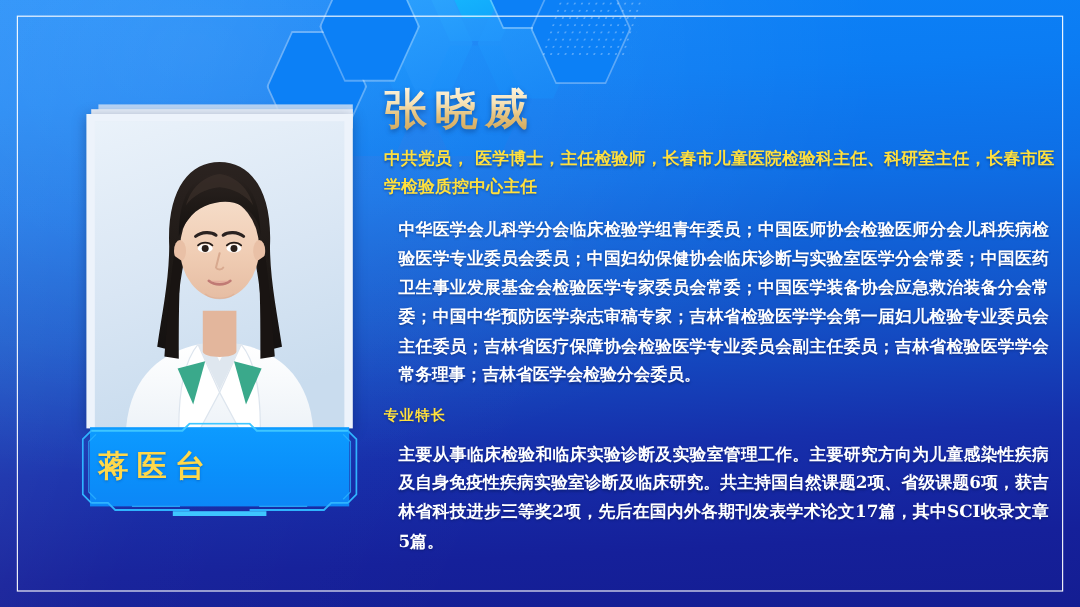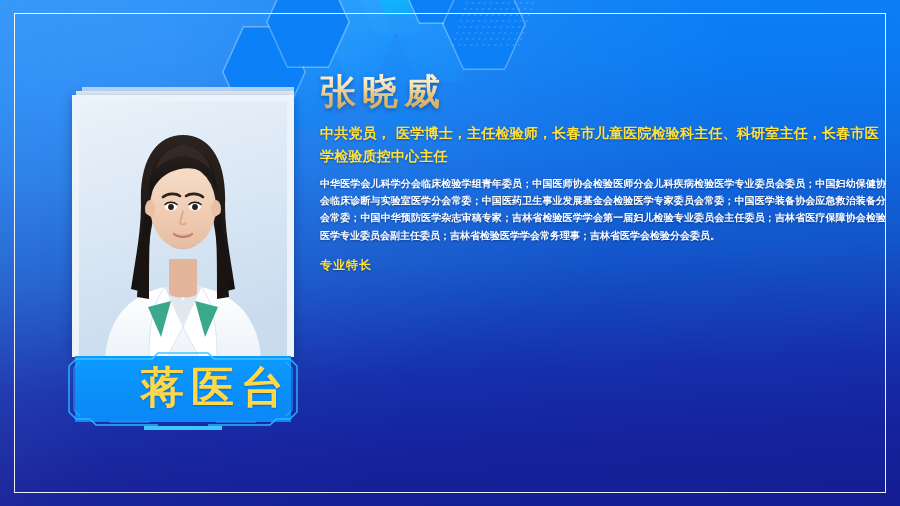--- a/index.html
+++ b/index.html
@@ -130,23 +130,23 @@
   .np-panel {
     position: absolute;
     left: 9px; top: 4px;
     width: 216px; height: 66px;
     background: linear-gradient(180deg, #0d9bff 0%, #0a90fb 55%, #0c87f7 100%);
   }
   .np-panel span {
     position: absolute;
     left: 0; right: 0; top: 50%;
     transform: translateY(-52%);
-    text-align: right;
+    text-align: left;
     font-family: "DejaVu Sans", "Liberation Sans", sans-serif;
-    font-size: 43px;
+    font-size: 25px;
     font-weight: 700;
     letter-spacing: 7px;
     text-indent: 7px;
     color: #ffd84a;
     text-shadow: 0 1px 2px rgba(0,40,110,0.35);
   }
   .np-deco { position: absolute; inset: 0; pointer-events: none; }
 
   
   .content {
@@ -174,26 +174,26 @@
     font-size: 14px;
     font-weight: 700;
     line-height: 1.62;
     color: #ffe03d;
     text-shadow: 0 1px 2px rgba(0,25,80,0.45);
     margin: 0 0 7px 0;
     letter-spacing: .2px;
   }
   .body-text {
     font-family: "DejaVu Serif", "Liberation Serif", serif;
-    font-size: 10px;
+    font-size: 14px;
     font-weight: 700;
     line-height: 1.73;
     color: #ffffff;
     text-shadow: 0 1px 2px rgba(0,20,70,0.45);
-    margin: 0;
+    margin: 12px;
     text-align: justify;
     text-justify: inter-character;
   }
   .section-head {
     font-family: "DejaVu Sans", "Liberation Sans", sans-serif;
     font-size: 12px;
     font-weight: 700;
     color: #ffe03d;
     letter-spacing: 1px;
     text-shadow: 0 1px 2px rgba(0,25,80,0.45);
@@ -325,15 +325,16 @@
       <path d="M150 70 L190 70" stroke="#2fb4ff" stroke-width="1.2" opacity=".8"></path>
       <rect x="78" y="74" width="78" height="4" fill="#3ec6ff"></rect>
     </svg>
   </div>
 
   <div class="content">
     <h1 class="name-title">张晓威</h1>
     <p class="subtitle">中共党员， 医学博士，主任检验师，长春市儿童医院检验科主任、科研室主任，长春市医学检验质控中心主任</p>
     <p class="body-text">中华医学会儿科学分会临床检验学组青年委员；中国医师协会检验医师分会儿科疾病检验医学专业委员会委员；中国妇幼保健协会临床诊断与实验室医学分会常委；中国医药卫生事业发展基金会检验医学专家委员会常委；中国医学装备协会应急救治装备分会常委；中国中华预防医学杂志审稿专家；吉林省检验医学学会第一届妇儿检验专业委员会主任委员；吉林省医疗保障协会检验医学专业委员会副主任委员；吉林省检验医学学会常务理事；吉林省医学会检验分会委员。</p>
     <h2 class="section-head">专业特长</h2>
+    <p class="body-text">主要从事临床检验和临床实验诊断及实验室管理工作。主要研究方向为儿童感染性疾病及自身免疫性疾病实验室诊断及临床研究。共主持国自然课题2项、省级课题6项，获吉林省科技进步三等奖2项，先后在国内外各期刊发表学术论文17篇，其中SCI收录文章5篇。</p>
   </div>
 
 </div>
 
 </body></html>

